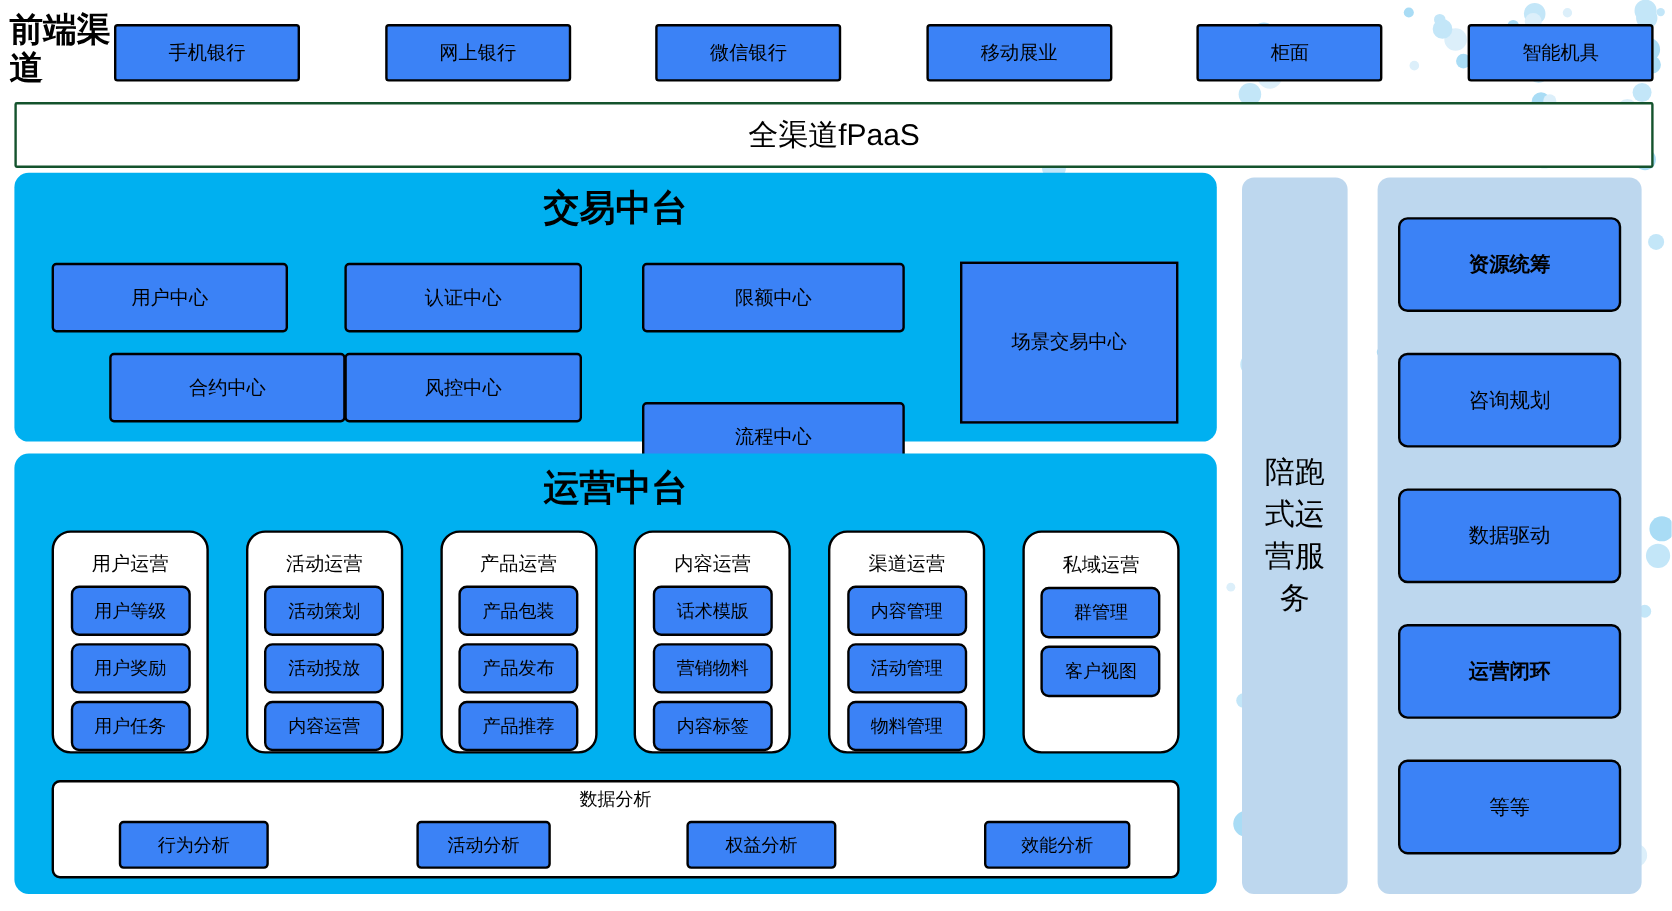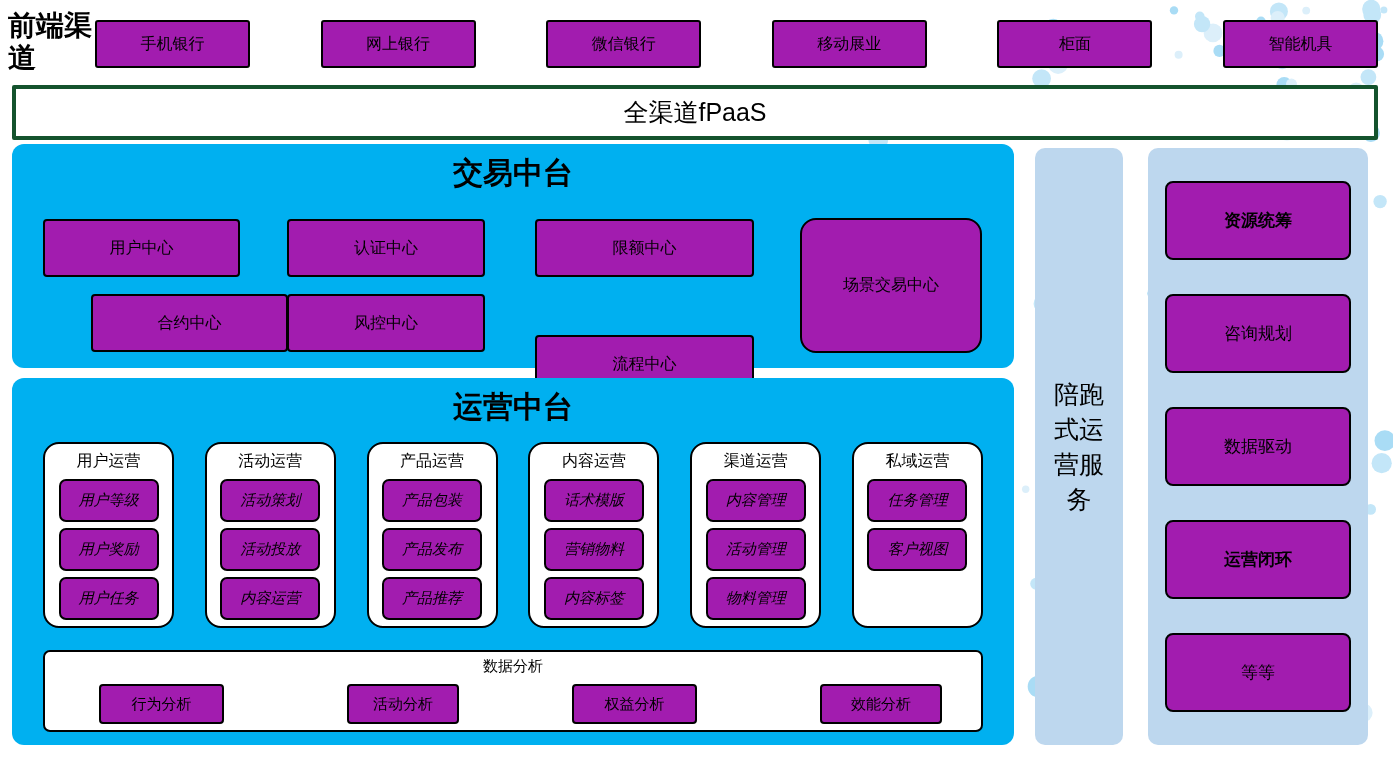--- a/index.html
+++ b/index.html
@@ -6,41 +6,41 @@
   body{
     width:1393px;height:759px;position:relative;overflow:hidden;
     background:#ffffff;
     font-family:"Liberation Sans",sans-serif;color:#000;
   }
   #dots{position:absolute;left:0;top:0;width:1393px;height:759px;z-index:0;}
   .layer{position:absolute;z-index:1;}
 
   
   .wbox{
-    background:#a21caf;border:2px solid #000;border-radius:4px;
+    background:#3b82f6;border:2px solid #000;border-radius:4px;
     display:flex;align-items:center;justify-content:center;
     box-sizing:border-box;font-size:16px;
   }
 
   
   #front-label{
     left:8px;top:10px;width:86px;
     font-family:"Liberation Serif",serif;font-weight:bold;font-size:28px;
     line-height:1.15;word-break:break-all;
   }
   #channel-row{
     left:95px;top:20px;width:1283px;height:48px;
     display:flex;justify-content:space-between;
   }
   .channel-box{width:155px;height:48px;border-radius:3px;}
 
   
   #fpaas{
     left:12px;top:85px;width:1366px;height:55px;
-    border:4px solid #14532d;border-radius:2px;font-size:25px;
+    border:2px solid #14532d;border-radius:2px;font-size:25px;
     background:#fff;display:flex;align-items:center;justify-content:center;
     box-sizing:border-box;
   }
 
   
   .blue-panel{background:#00B0F0;border-radius:12px;}
   .panel-title{
     position:absolute;left:0;top:9px;width:100%;text-align:center;
     font-family:"Liberation Serif",serif;font-weight:bold;font-size:30px;
   }
@@ -49,25 +49,25 @@
   .abs{position:absolute;}
 
   
   #ops-cols{
     position:absolute;left:31px;top:64px;width:940px;height:186px;
     display:flex;justify-content:space-between;
   }
   .ops-col{
     width:131px;height:186px;background:#fff;border:2px solid #000;
     border-radius:16px;box-sizing:border-box;display:flex;flex-direction:column;
-    align-items:center;padding-top:5px;
+    align-items:center;padding-top:15px;
   }
   .ops-col-header{font-size:16px;height:24px;display:flex;align-items:center;}
   .ops-item{
-    width:100px;height:43px;margin-top:6px;border-radius:7px;font-size:15px;font-style:italic;
+    width:100px;height:43px;margin-top:6px;border-radius:7px;font-size:15px;
   }
 
   
   #analysis{
     position:absolute;left:31px;top:272px;width:940px;height:82px;
     background:#fff;border:2px solid #000;border-radius:7px;box-sizing:border-box;
   }
   #analysis-header{
     position:absolute;top:5px;left:0;width:100%;text-align:center;font-size:15px;
   }
@@ -200,21 +200,21 @@
 <div id="fpaas" class="layer">全渠道fPaaS</div>
 
 <div id="trade-panel" class="layer blue-panel">
   <div class="panel-title">交易中台</div>
   <div class="wbox abs" style="left:31px;top:75px;width:197px;height:58px;">用户中心</div>
   <div class="wbox abs" style="left:275px;top:75px;width:198px;height:58px;">认证中心</div>
   <div class="wbox abs" style="left:523px;top:75px;width:219px;height:58px;">限额中心</div>
   <div class="wbox abs" style="left:31px;top:150px;width:197px;height:58px;margin-left:48px;">合约中心</div>
   <div class="wbox abs" style="left:275px;top:150px;width:198px;height:58px;">风控中心</div>
   <div class="wbox abs" style="left:523px;top:150px;width:219px;height:58px;margin-top:41px;">流程中心</div>
-  <div class="wbox abs" style="left:788px;top:74px;width:182px;height:135px;border-radius:16px;">场景交易中心</div>
+  <div class="wbox abs" style="left:788px;top:74px;width:182px;height:135px;border-radius:0;">场景交易中心</div>
 </div>
 
 <div id="ops-panel" class="layer blue-panel">
   <div class="panel-title">运营中台</div>
 
   <div id="ops-cols">
     <div class="ops-col">
       <div class="ops-col-header">用户运营</div>
       <div class="wbox ops-item">用户等级</div>
       <div class="wbox ops-item">用户奖励</div>
@@ -239,21 +239,21 @@
       <div class="wbox ops-item">内容标签</div>
     </div>
     <div class="ops-col">
       <div class="ops-col-header">渠道运营</div>
       <div class="wbox ops-item">内容管理</div>
       <div class="wbox ops-item">活动管理</div>
       <div class="wbox ops-item">物料管理</div>
     </div>
     <div class="ops-col">
       <div class="ops-col-header">私域运营</div>
-      <div class="wbox ops-item">任务管理</div>
+      <div class="wbox ops-item">群管理</div>
       <div class="wbox ops-item">客户视图</div>
     </div>
   </div>
 
   <div id="analysis">
     <div id="analysis-header">数据分析</div>
     <div class="wbox analysis-item" style="left:54px;width:125px;">行为分析</div>
     <div class="wbox analysis-item" style="left:302px;width:112px;">活动分析</div>
     <div class="wbox analysis-item" style="left:527px;width:125px;">权益分析</div>
     <div class="wbox analysis-item" style="left:775px;width:122px;">效能分析</div>

